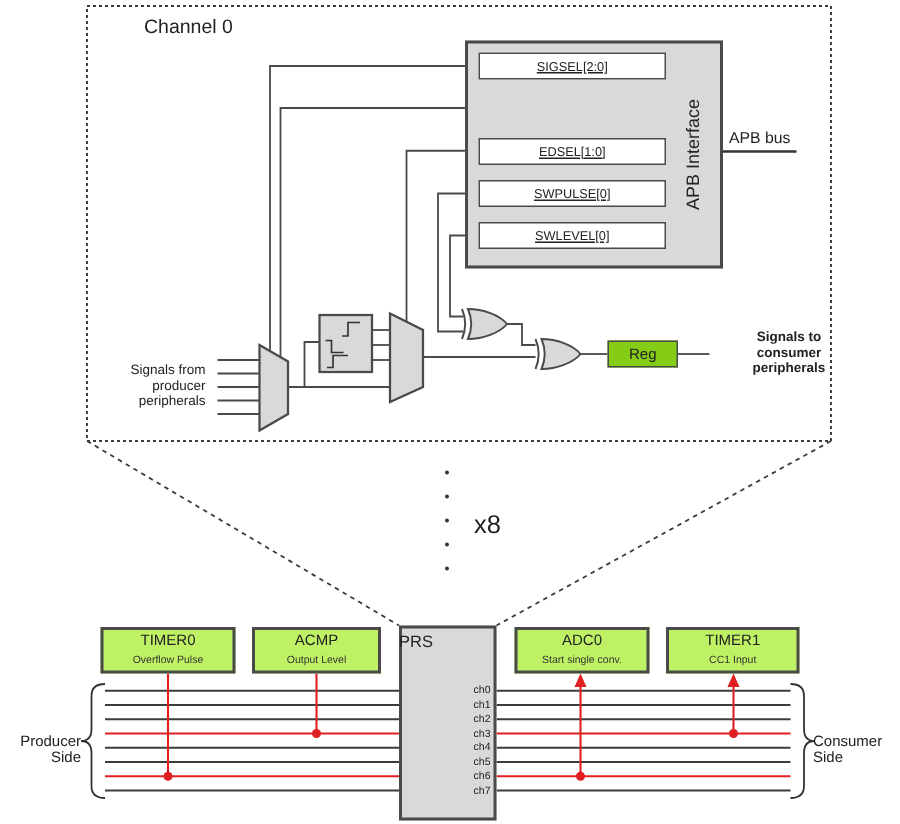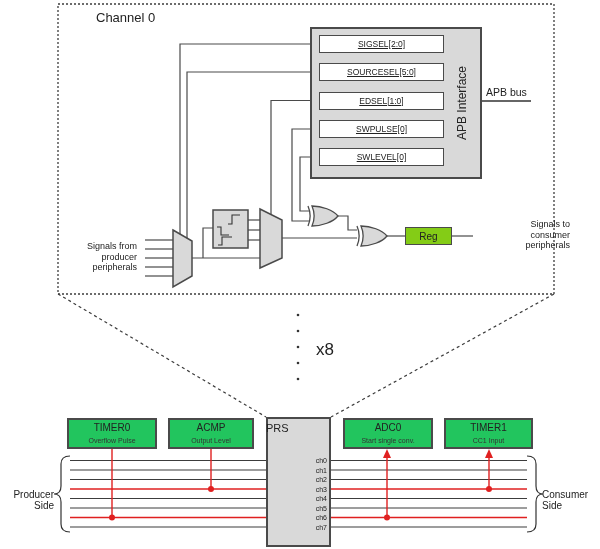--- a/index.html
+++ b/index.html
@@ -13,26 +13,26 @@
   .apb-box{position:absolute;left:310px;top:27px;width:172px;height:152px;
     background:#d9d9d9;border:2px solid #4a4a4a;box-sizing:border-box;z-index:2;}
   .reg-field{position:absolute;left:319px;width:125px;height:18px;background:#fff;
     border:1px solid #4a4a4a;box-sizing:border-box;display:flex;align-items:center;
     justify-content:center;font-size:8.5px;z-index:3;text-decoration:underline;}
   .apb-int-label{position:absolute;left:398px;top:95px;width:130px;height:16px;
     transform:rotate(-90deg);text-align:center;font-size:12px;z-index:3;}
   .apb-bus{left:486px;top:86px;font-size:10.5px;}
   .multiline{white-space:pre-line;font-size:9px;line-height:10.5px;}
   .sig-from{left:82px;top:241px;width:55px;text-align:right;}
-  .sig-to{left:508px;top:219px;width:62px;text-align:right;}
+  .sig-to{left:495px;top:219px;width:62px;text-align:center;font-weight:bold;}
   .reg-box{position:absolute;left:405px;top:227px;width:47px;height:18px;
     background:#84cc16;border:1.5px solid #4a4a4a;box-sizing:border-box;
     display:flex;align-items:center;justify-content:center;font-size:10px;z-index:2;}
   .x8{left:316px;top:340px;font-size:17px;}
-  .comp-box{position:absolute;top:418px;height:31px;background:#22c55e;
+  .comp-box{position:absolute;top:418px;height:31px;background:#bef264;
     border:2px solid #4a4a4a;box-sizing:border-box;z-index:2;display:flex;
     flex-direction:column;align-items:center;justify-content:space-between;
     padding:3px 0 2px 0;}
   .comp-title{font-size:10px;line-height:10px;}
   .comp-sub{font-size:7px;line-height:8px;color:#333;}
   .prs-box{position:absolute;left:266px;top:417px;width:65px;height:130px;
     background:#d9d9d9;border:2px solid #4a4a4a;box-sizing:border-box;z-index:2;}
   .prs-label{position:absolute;left:266px;top:422px;width:65px;text-align:left;
     font-size:11px;z-index:3;}
   .ch-label{position:absolute;left:298px;width:29px;text-align:right;font-size:7px;
@@ -154,21 +154,20 @@
     </g>
 
     <path d="M70,456 Q61,456 61,464 L61,486 Q61,494 54,494 Q61,494 61,502 L61,524 Q61,532 70,532" fill="none" stroke="#333" stroke-width="1.2"></path>
     <path d="M527,456 Q536,456 536,464 L536,486 Q536,494 543,494 Q536,494 536,502 L536,524 Q536,532 527,532" fill="none" stroke="#333" stroke-width="1.2"></path>
   </svg>
 
   <div class="txt title" style="left:96px;top:10px;">Channel 0</div>
 
   <div class="apb-box"></div>
   <div class="reg-field" style="top:35px;">SIGSEL[2:0]</div>
-  <div class="reg-field" style="top:63px;">SOURCESEL[5:0]</div>
   <div class="reg-field" style="top:91.5px;">EDSEL[1:0]</div>
   <div class="reg-field" style="top:120px;">SWPULSE[0]</div>
   <div class="reg-field" style="top:148px;">SWLEVEL[0]</div>
   <div class="apb-int-label">APB Interface</div>
   <div class="txt apb-bus">APB bus</div>
 
   <div class="txt multiline sig-from">Signals from
 producer
 peripherals</div>
   <div class="txt multiline sig-to">Signals to

